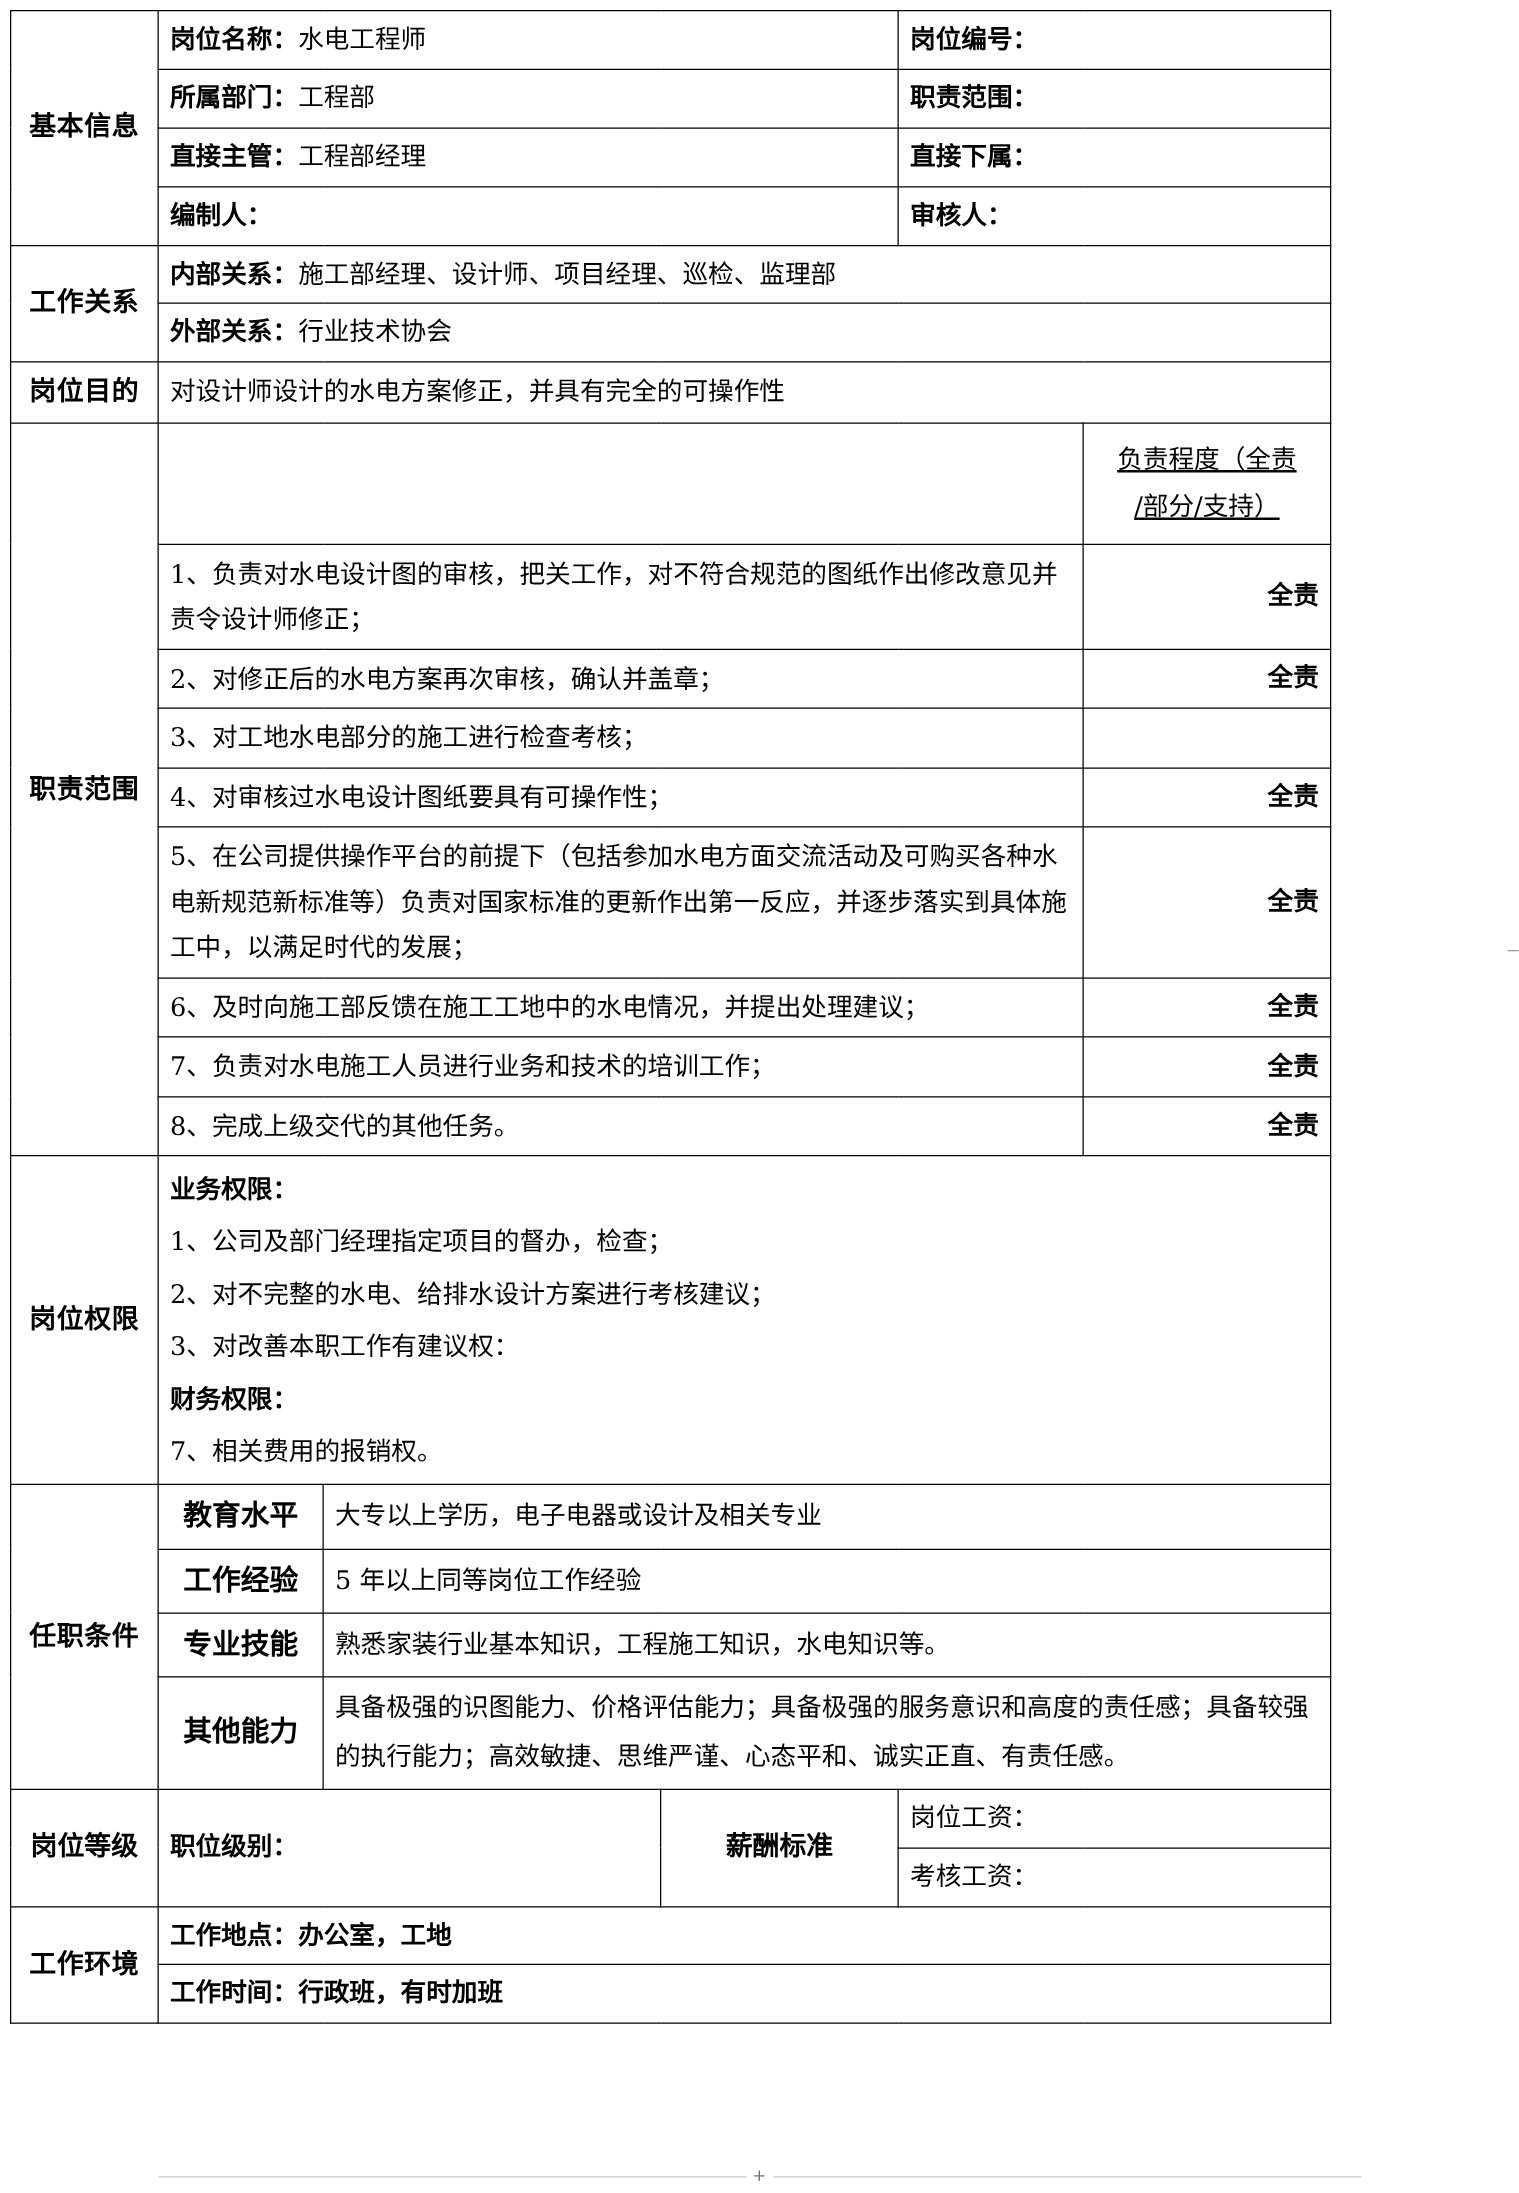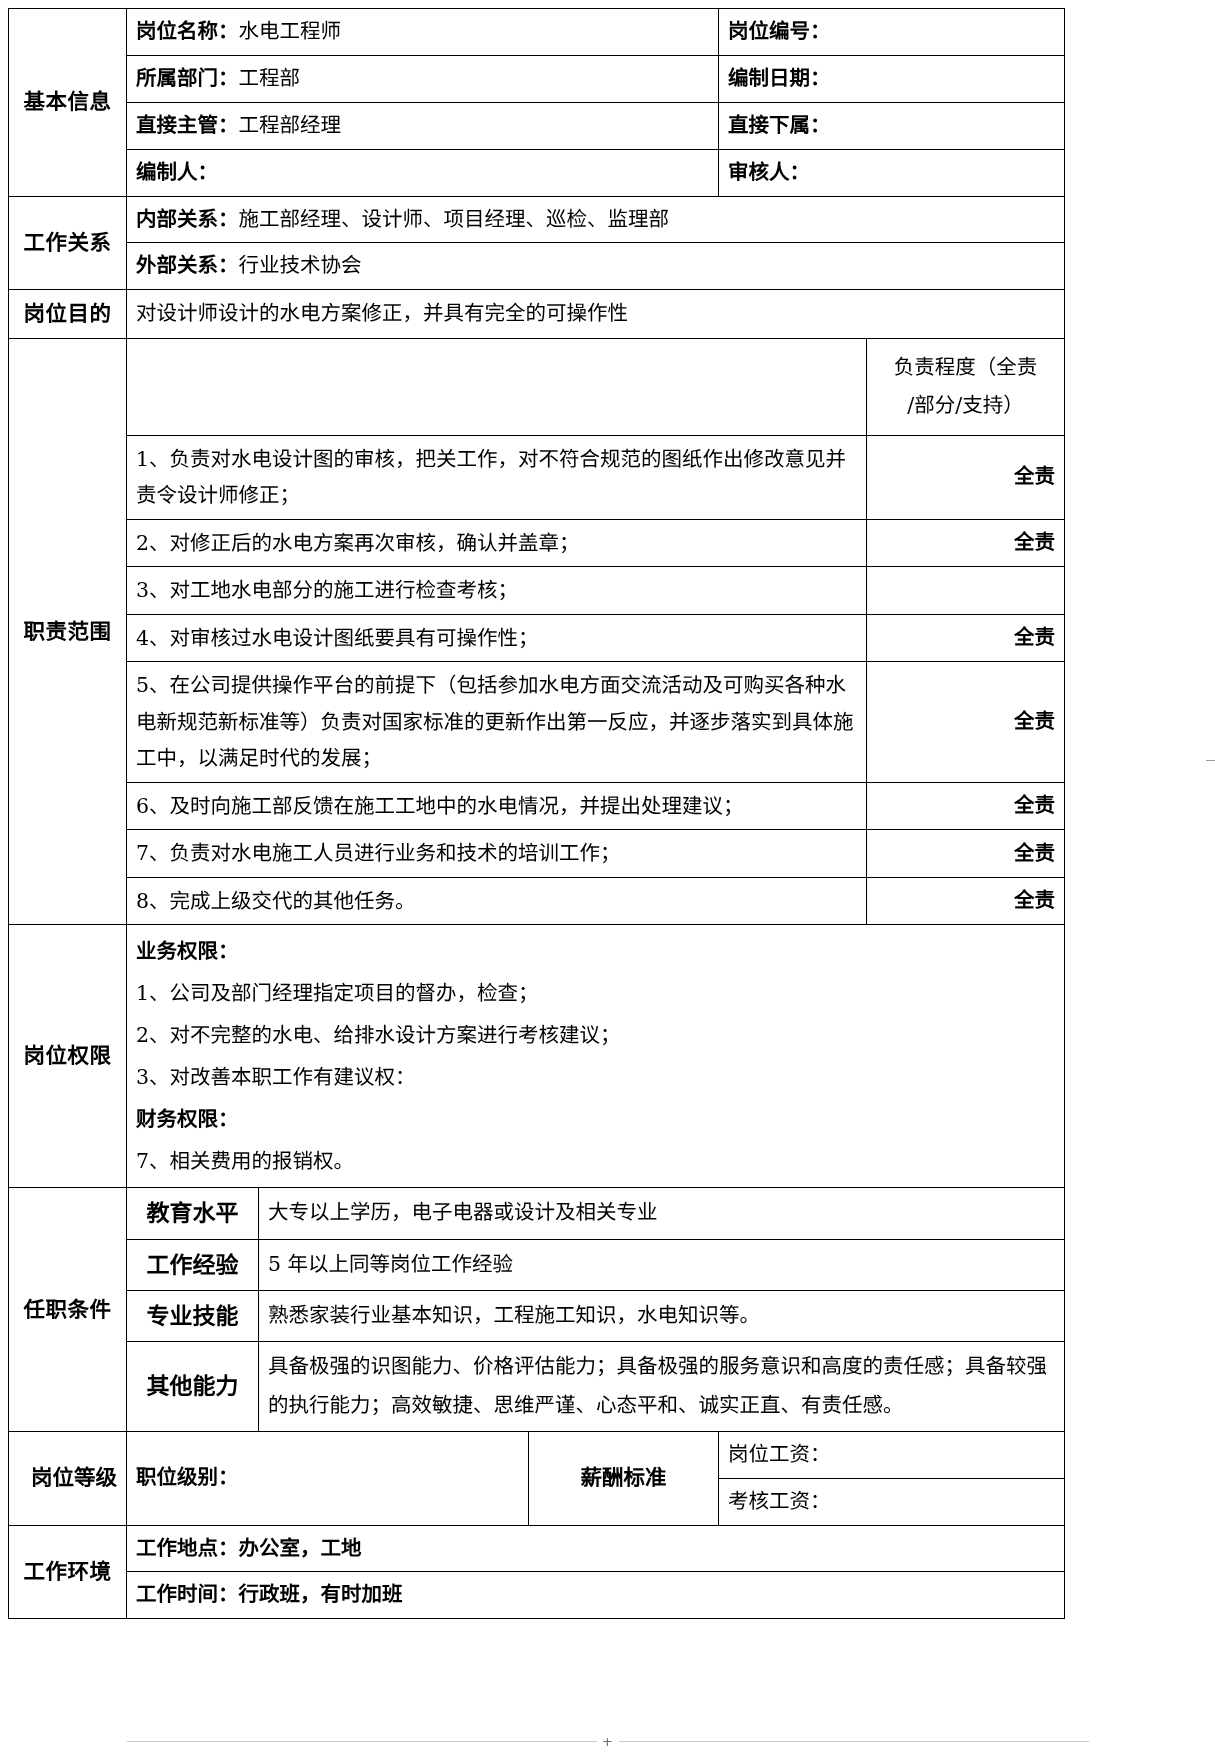--- a/index.html
+++ b/index.html
@@ -71,20 +71,21 @@
     vertical-align: middle;
     font-weight: bold;
   }
   .degree-head {
     width: 148px;
     text-align: center;
     vertical-align: middle;
     font-size: 20.5px;
     line-height: 1.85;
     padding: 8px 6px;
+    text-decoration: underline;
   }
   .blank-head {
     height: 86px;
   }
   .auth-cell {
     line-height: 2.05;
     padding: 9px 10px 11px 10px;
     margin-left: 20px;
   }
   .auth-cell .item {
@@ -94,21 +95,21 @@
   .auth-cell .head {
     font-weight: bold;
     display: block;
   }
   .other-ability {
     line-height: 1.92;
     padding: 8px 10px;
   }
   .grade-label {
     width: 118px;
-    text-align: right;
+    text-align: center;
     font-weight: bold;
     font-size: 21.5px;
   }
   .pay-label {
     width: 120px;
     text-align: center;
     font-weight: bold;
     font-size: 21.5px;
     padding: 4px 2px;
     margin-top: 48px;
@@ -181,21 +182,21 @@
         </td>
         <td class="field" colspan="2">
           <span class="label-inline">岗位编号：</span><span></span>
         </td>
       </tr>
       <tr>
         <td class="field" colspan="3">
           <span class="label-inline">所属部门：</span><span>工程部</span>
         </td>
         <td class="field" colspan="2">
-          <span class="label-inline">编制日期：</span><span></span>
+          <span class="label-inline">职责范围：</span><span></span>
         </td>
       </tr>
       <tr>
         <td class="field" colspan="3">
           <span class="label-inline">直接主管：</span><span>工程部经理</span>
         </td>
         <td class="field" colspan="2">
           <span class="label-inline">直接下属：</span><span></span>
         </td>
       </tr>

